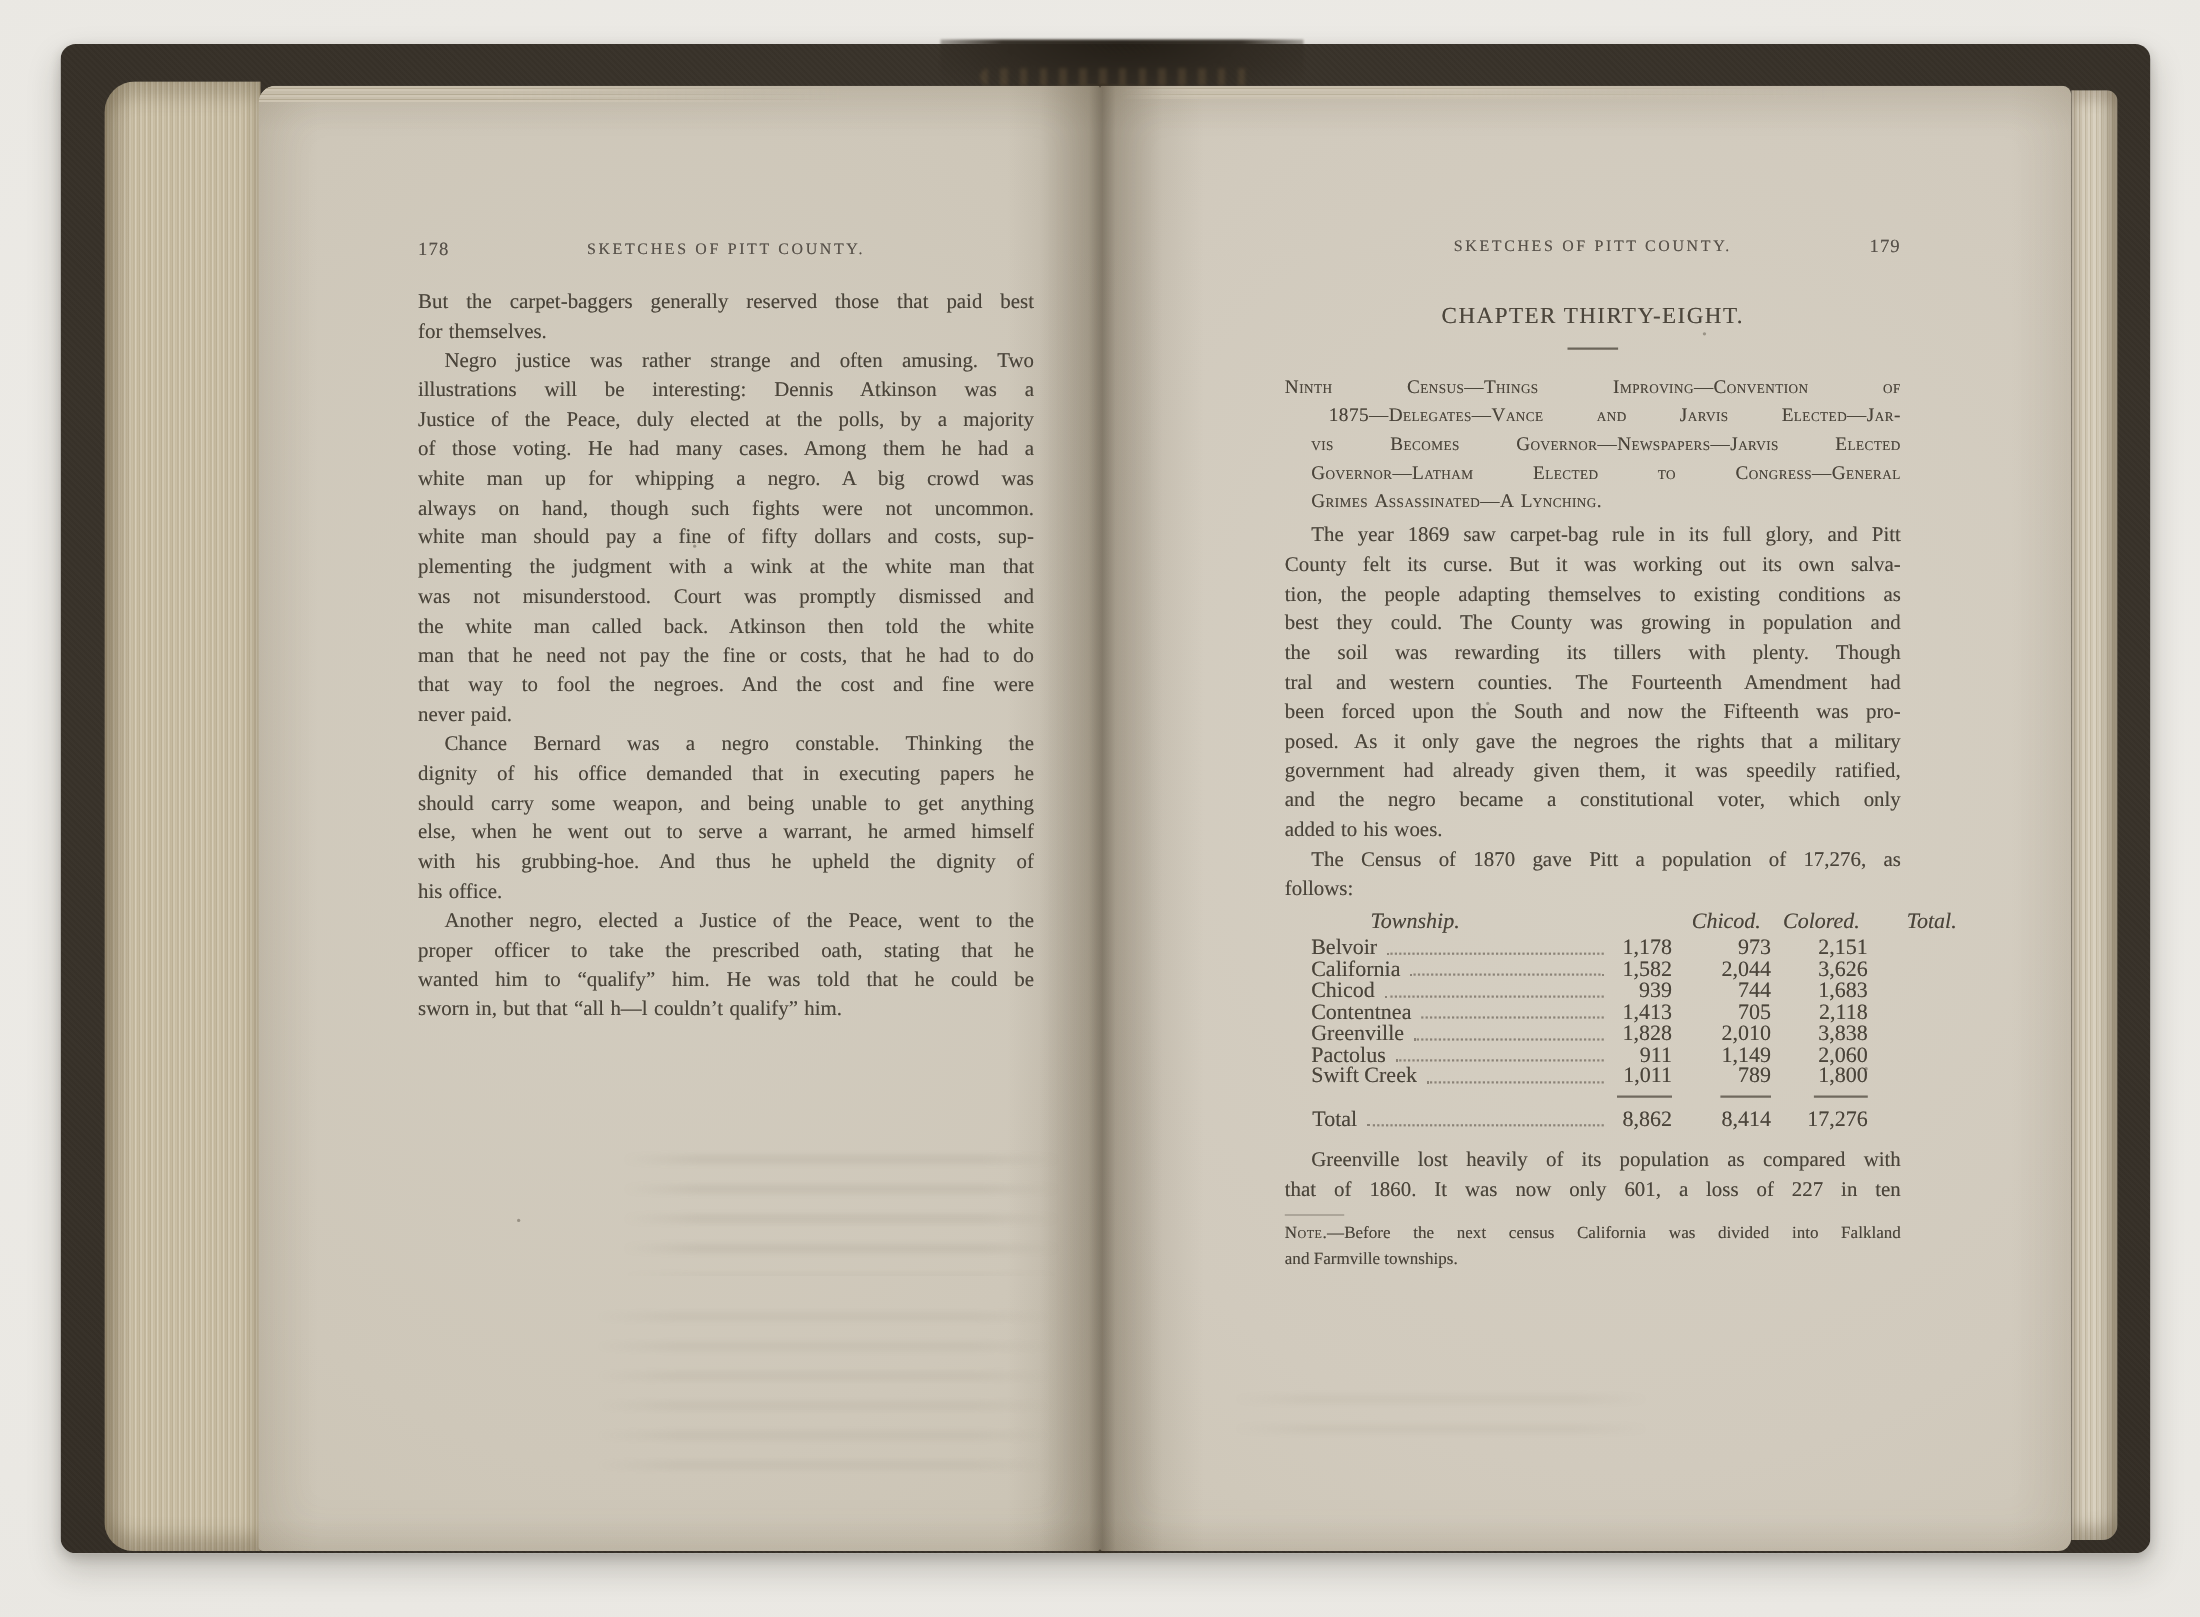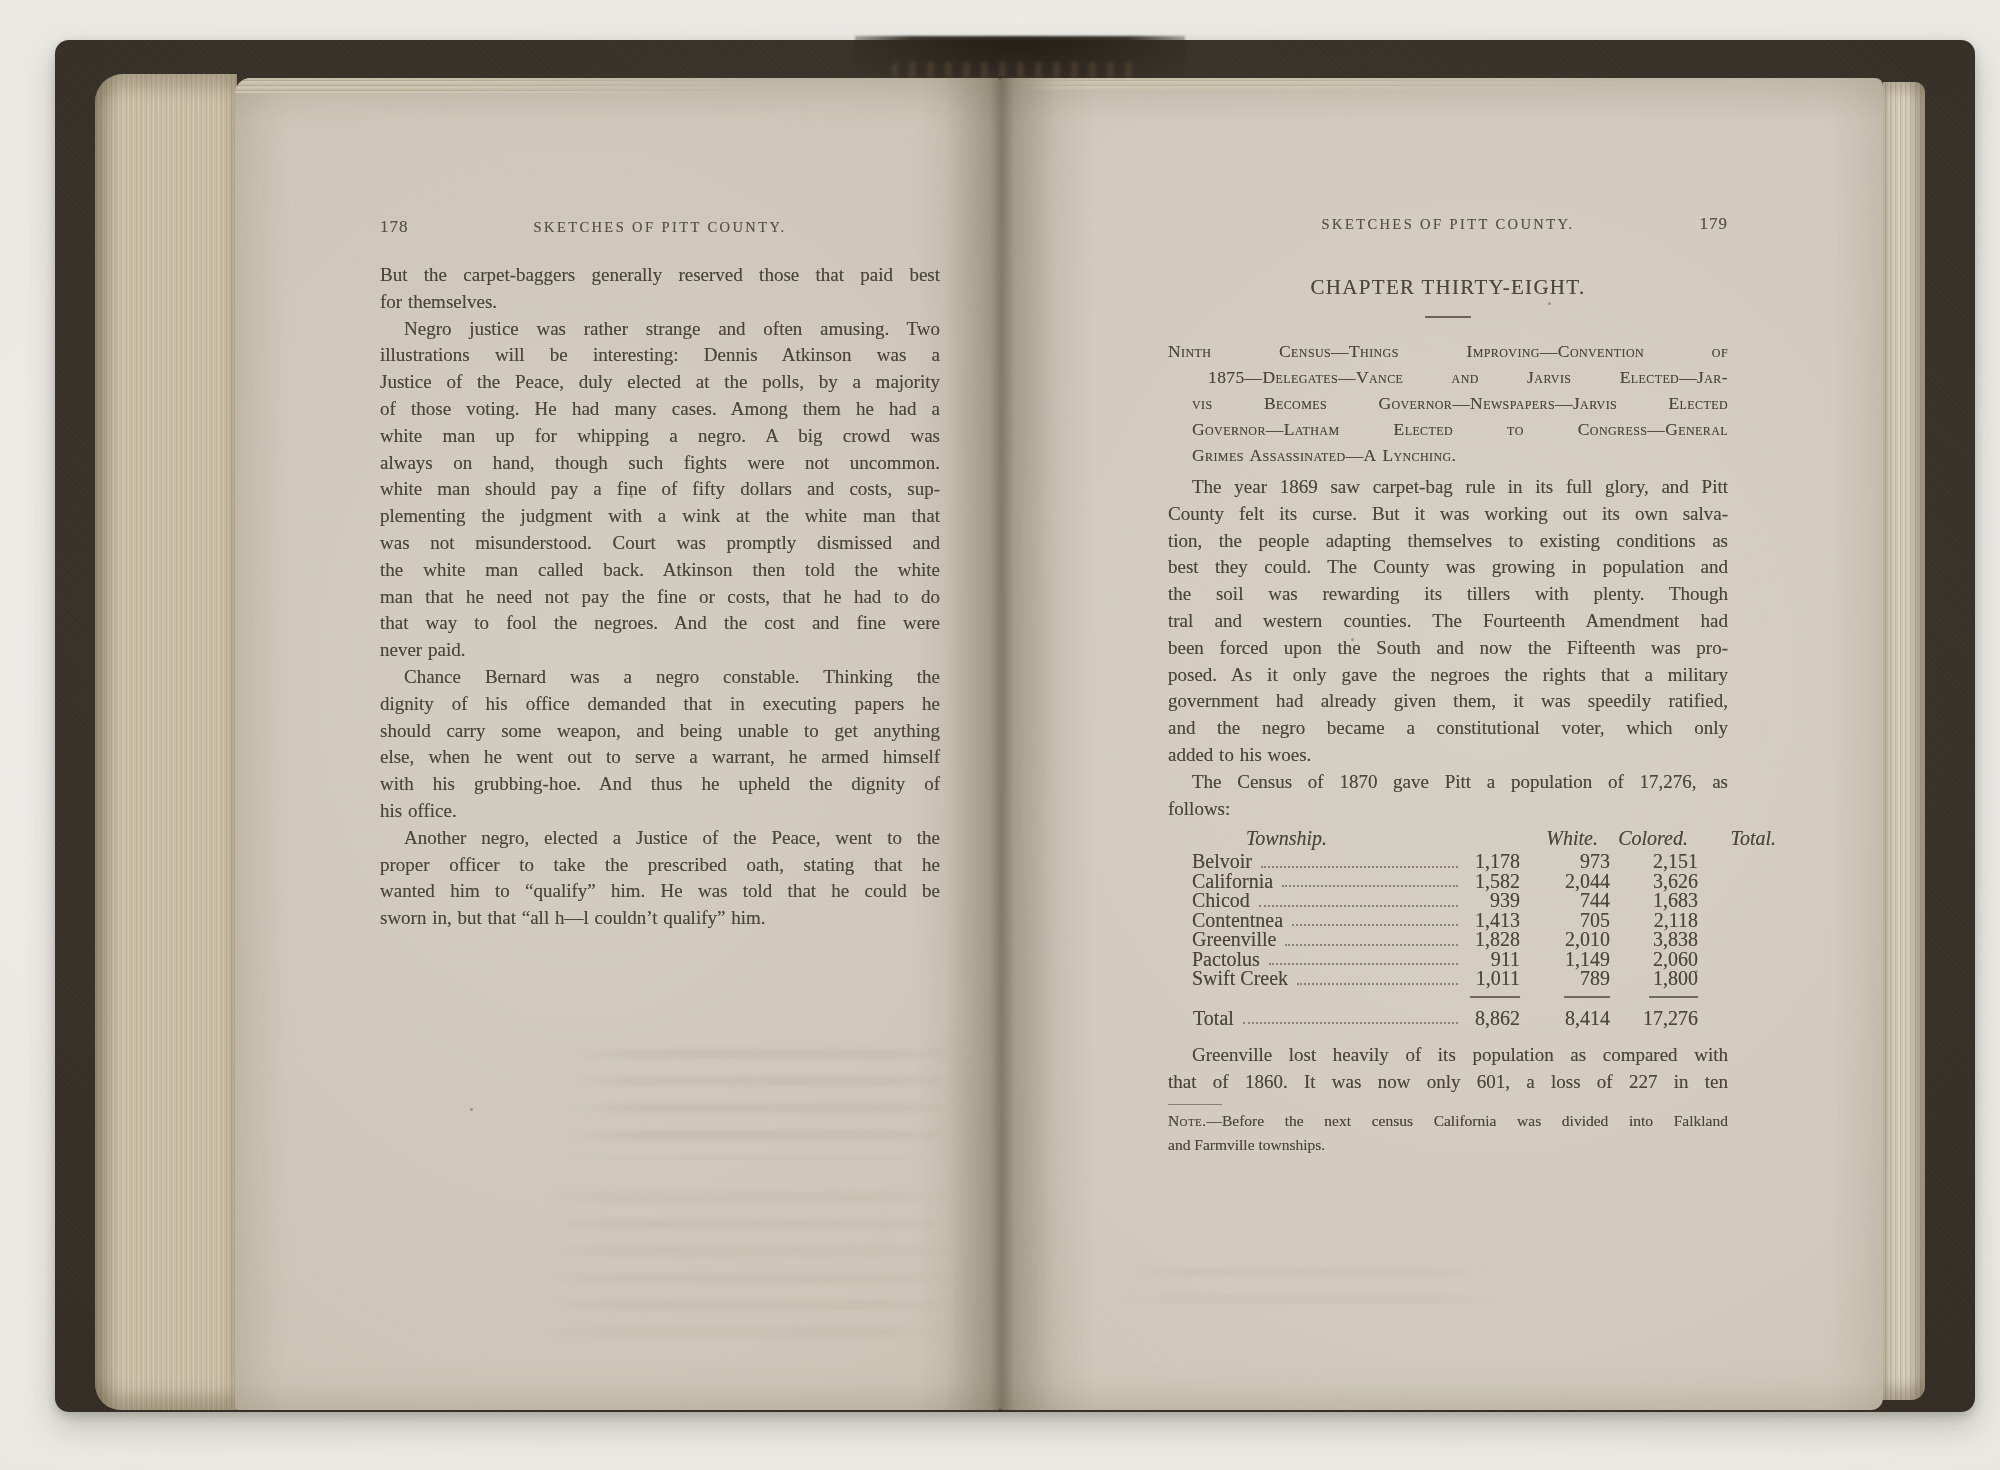--- a/index.html
+++ b/index.html
@@ -8,21 +8,20 @@
     background:
       radial-gradient(130% 100% at 50% 45%, #efede9 0%, #eae8e3 60%, #e6e4df 100%);
   }
   
   .book{position:absolute; left:55px; top:40px; width:1900px; height:1372px;
     border-radius:14px;
     background:
       repeating-linear-gradient(45deg, rgba(255,255,255,.015) 0 2px, rgba(0,0,0,0) 2px 4px),
       radial-gradient(140% 120% at 50% 40%, #3e382f 0%, #342e26 55%, #2a251e 100%);
     box-shadow:0 14px 30px rgba(40,35,25,.22), 0 4px 10px rgba(40,35,25,.18);
-    padding-left:20px;
   }
   .spine-wear{position:absolute; left:800px; top:-4px; width:330px; height:58px;
     background:radial-gradient(60% 115% at 50% 0%, #221d16 0%, #302a22 55%, rgba(48,42,34,0) 100%);
     border-radius:0 0 42% 46%; filter:blur(1px); opacity:.95;}
   .spine-wear::after{content:""; position:absolute; left:36px; top:26px; width:250px; height:16px;
     background:repeating-linear-gradient(90deg, rgba(112,92,62,.35) 0 7px, rgba(0,0,0,0) 7px 18px);
     filter:blur(1.5px); border-radius:8px;}
   
   .stack-left{position:absolute; left:40px; top:34px; width:142px; height:1336px;
     border-radius:28px 0 0 26px;
@@ -191,21 +190,21 @@
             <div class="line">posed.  As it only gave the negroes the rights that a military</div>
             <div class="line">government had already given them, it was speedily ratified,</div>
             <div class="line">and the negro became a constitutional voter, which only</div>
             <div class="line last">added to his woes.</div>
             <div class="line ind">The Census of 1870 gave Pitt a population of 17,276, as</div>
             <div class="line last">follows:</div>
           </div>
         <div class="census" id="census-table">
             <div class="trow thead">
               <div class="th-town">Township.</div>
-              <div class="t-num c-white">White.</div>
+              <div class="t-num c-white">Chicod.</div>
               <div class="t-num c-colored">Colored.</div>
               <div class="t-num c-total">Total.</div>
             </div>
             <div class="trow">
               <div class="t-name">
                 <span class="tn">Belvoir</span>
                 <span class="lead"></span>
               </div>
               <div class="t-num c-white">1,178</div>
               <div class="t-num c-colored">973</div>

